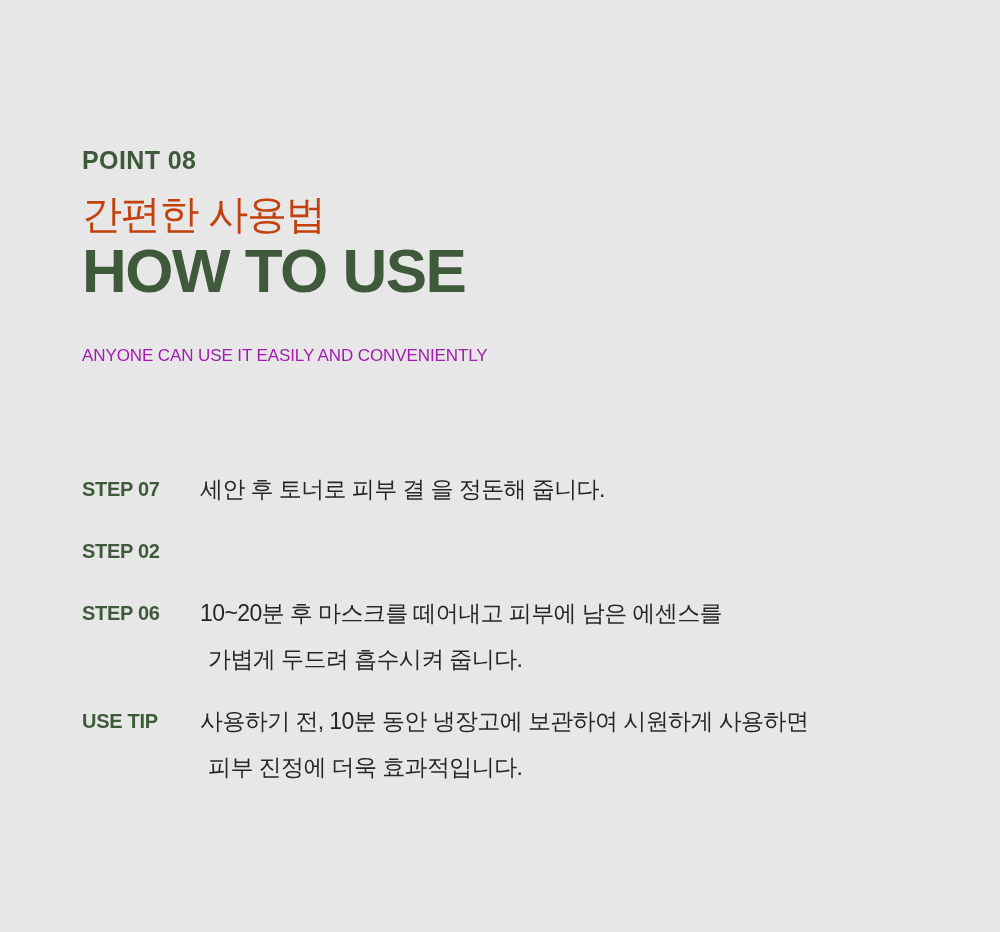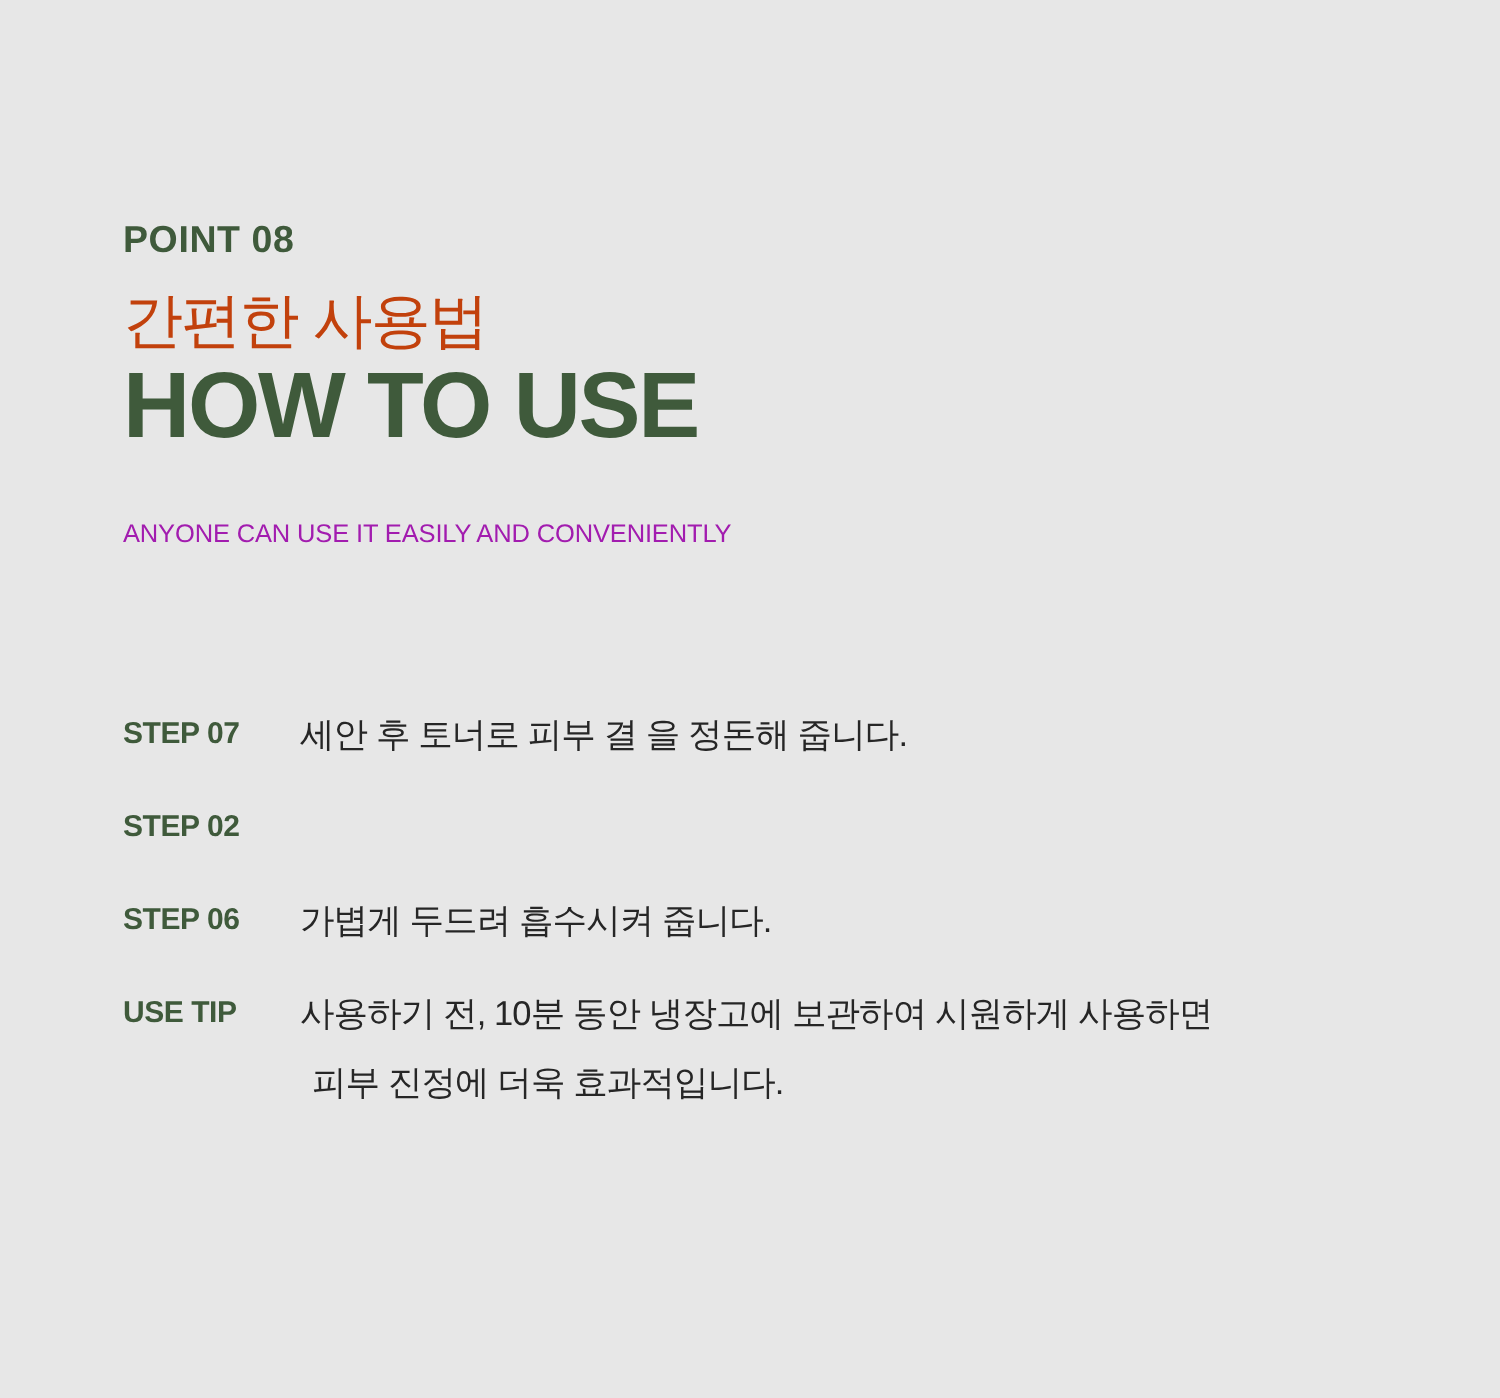--- a/index.html
+++ b/index.html
@@ -146,20 +146,21 @@
       </div>
     </div>
 
     <div class="step-row">
       <div class="step-label">STEP 02</div>
     </div>
 
     <div class="step-row">
       <div class="step-label">STEP 06</div>
       <div class="step-body">
+        <span class="line">10~20분 후 마스크를 떼어내고 피부에 남은 에센스를</span>
         <span class="line">가볍게 두드려 흡수시켜 줍니다.</span>
       </div>
     </div>
 
     <div class="step-row gap-large">
       <div class="step-label">USE TIP</div>
       <div class="step-body">
         <span class="line">사용하기 전, 10분 동안 냉장고에 보관하여 시원하게 사용하면</span>
         <span class="line">피부 진정에 더욱 효과적입니다.</span>
       </div>

